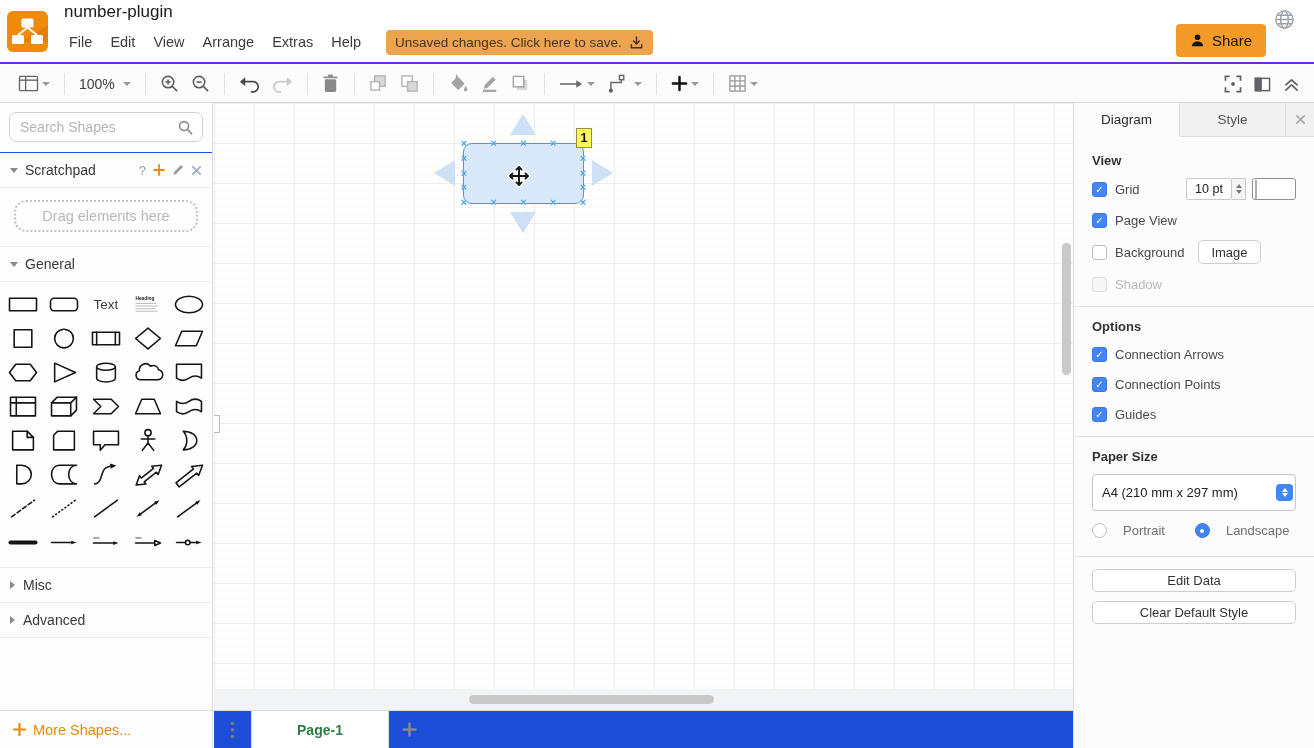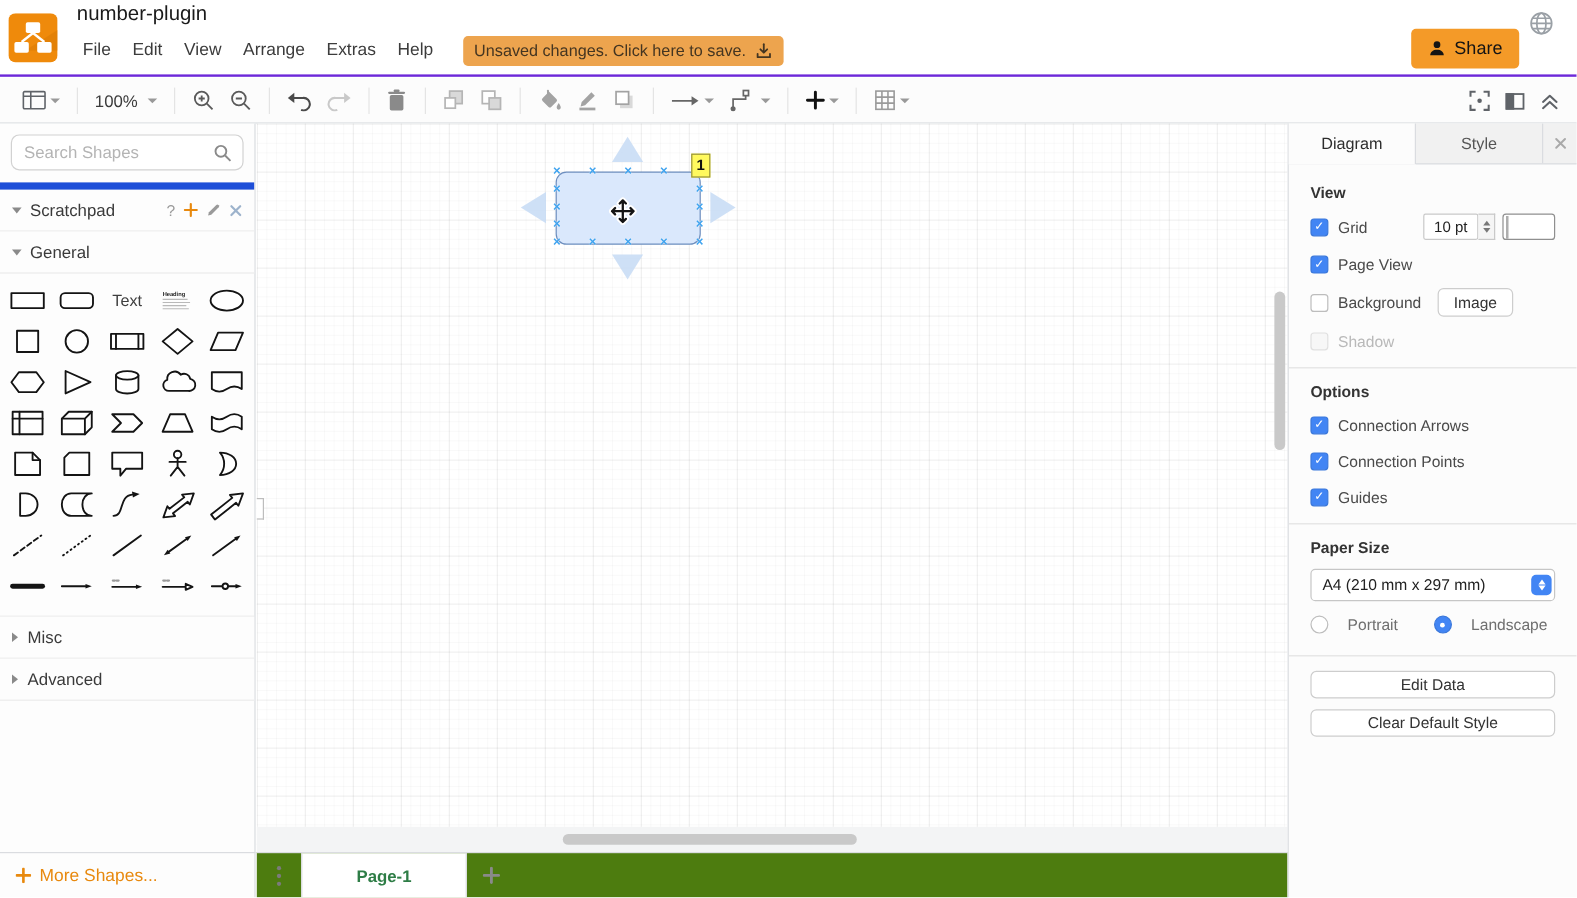--- a/index.html
+++ b/index.html
@@ -20,21 +20,21 @@
   
   #toolbar { position:absolute; left:0; top:65px; width:1314px; height:38px; background:#fcfcfc; border-bottom:1px solid #dadce0; display:flex; align-items:center; padding-left:12px; }
   .tb-btn { height:26px; min-width:24px; display:flex; align-items:center; justify-content:center; gap:3px; padding:0 3px; margin:0 3px; cursor:pointer; border-radius:3px; }
   .tb-sep { width:1px; height:22px; background:#e4e4e4; margin:0 8px; }
   .caret { width:0; height:0; border-left:4px solid transparent; border-right:4px solid transparent; border-top:4px solid #999; }
   .zoom-label { font-size:14px; color:#3c3c3c; margin-right:5px; }
   .tb-right { position:absolute; right:14px; top:0; height:38px; display:flex; align-items:center; gap:12px; }
 
   
   #sidebar { position:absolute; left:0; top:103px; width:213px; height:607px; background:#fdfdfd; border-right:1px solid #dadce0; overflow:hidden; }
-  .search-wrap { padding:9px 9px 10px 9px; border-bottom:6px solid #1d4ed8; position:relative; }
+  .search-wrap { padding:9px 9px 10px 9px; border-bottom:1px solid #1d4ed8; position:relative; }
   .search-input { width:100%; height:30px; border:1px solid #d2d2d2; border-radius:7px; padding:0 30px 0 10px; font-size:14px; color:#333; background:#fff; outline:none; font-family:"Liberation Sans",sans-serif; }
   .search-input::placeholder { color:#b4b4b4; }
   .search-icon { position:absolute; right:19px; top:17px; }
   .section-hd { display:flex; align-items:center; padding:9px 10px; font-size:14px; color:#3a3a3a; border-bottom:1px solid #ececec; cursor:pointer; background:#fdfdfd; }
   .tri-down { width:0; height:0; border-left:4.5px solid transparent; border-right:4.5px solid transparent; border-top:5px solid #8a8a8a; margin-right:7px; }
   .tri-right { width:0; height:0; border-top:4.5px solid transparent; border-bottom:4.5px solid transparent; border-left:5px solid #8a8a8a; margin-right:8px; }
   .scratch-icons { margin-left:auto; display:flex; align-items:center; gap:7px; }
   .scratch-help { color:#9a9a9a; font-size:13px; cursor:pointer; }
   .dropzone-wrap { padding:12px 14px 14px; border-bottom:1px solid #ececec; }
   .dropzone { border:2px dotted #c3c3c3; border-radius:12px; height:32px; display:flex; align-items:center; justify-content:center; font-size:14.5px; color:#b9b9b9; }
@@ -61,21 +61,21 @@
   .dir-up    { left:296px; top:11px;  border-left:13px solid transparent; border-right:13px solid transparent; border-bottom:21px solid #c5daf4; }
   .dir-down  { left:296px; top:109px; border-left:13px solid transparent; border-right:13px solid transparent; border-top:21px solid #c5daf4; }
   .dir-left  { left:220px; top:57px;  border-top:13px solid transparent; border-bottom:13px solid transparent; border-right:21px solid #c5daf4; }
   .dir-right { left:378px; top:57px;  border-top:13px solid transparent; border-bottom:13px solid transparent; border-left:21px solid #c5daf4; }
   .move-cursor { position:absolute; left:293px; top:61px; }
   .vscroll { position:absolute; right:2px; top:140px; width:9px; height:132px; background:#c9c9c9; border-radius:5px; }
   .hscroll { position:absolute; left:255px; bottom:6px; width:245px; height:9px; background:#c9c9c9; border-radius:5px; }
   .panel-resizer { position:absolute; left:0px; top:312px; width:6px; height:18px; background:#fff; border:1px solid #bdbdbd; border-left:none; }
 
   
-  #footer-tabs { position:absolute; left:214px; top:710px; width:859px; height:38px; background:#4d7c0f; border-top:1px solid #dadce0; display:flex; align-items:stretch; }
+  #footer-tabs { position:absolute; left:214px; top:710px; width:859px; height:38px; background:#1d4ed8; border-top:1px solid #dadce0; display:flex; align-items:stretch; }
   .tabbar-menu { width:37px; display:flex; align-items:center; justify-content:center; cursor:pointer; }
   .page-tab { width:138px; background:#fff; border-left:1px solid #dadce0; border-right:1px solid #dadce0; display:flex; align-items:center; justify-content:center; font-size:14px; font-weight:bold; color:#2e7d46; cursor:pointer; }
   .add-page { width:40px; display:flex; align-items:center; justify-content:center; cursor:pointer; }
 
   
   #rightpanel { position:absolute; left:1073px; top:103px; width:241px; height:645px; background:#fcfcfc; border-left:1px solid #dadce0; }
   .panel-tabs { display:flex; height:34px; background:#f1f1f1; border-bottom:1px solid #dadce0; }
   .ptab { flex:1; display:flex; align-items:center; justify-content:center; font-size:13.5px; color:#555; border-right:1px solid #dadce0; cursor:pointer; }
   .ptab.active { background:#fcfcfc; color:#2d2d2d; border-bottom:1px solid #fcfcfc; margin-bottom:-1px; }
   .ptab-close { width:28px; display:flex; align-items:center; justify-content:center; cursor:pointer; }
@@ -90,21 +90,21 @@
   .p-label.dim { color:#b9b9b9; }
   .grid-controls { margin-left:auto; display:flex; align-items:center; }
   .grid-size-input { width:46px; height:22px; border:1px solid #c9c9c9; background:#fff; font-size:12.5px; color:#222; text-align:center; font-family:"Liberation Sans",sans-serif; border-radius:2px; }
   .stepper { width:14px; height:22px; border:1px solid #c9c9c9; border-left:none; background:#f5f5f5; display:flex; flex-direction:column; align-items:center; justify-content:center; gap:2px; cursor:pointer; }
   .st-up { width:0;height:0;border-left:3.5px solid transparent;border-right:3.5px solid transparent;border-bottom:4px solid #777; }
   .st-dn { width:0;height:0;border-left:3.5px solid transparent;border-right:3.5px solid transparent;border-top:4px solid #777; }
   .swatch { width:44px; height:22px; border:1px solid #8f8f8f; border-radius:3px; background:#fff; margin-left:6px; padding:2px; cursor:pointer; }
   .swatch-inner { width:100%; height:100%; background:#d4d4d4; border:1px solid #aeaeae; }
   .mini-btn { height:24px; padding:0 12px; border:1px solid #cdcdcd; border-radius:5px; background:#fff; font-size:13px; color:#333; margin-left:14px; cursor:pointer; font-family:"Liberation Sans",sans-serif; }
   .p-divider { border:none; border-top:1px solid #e2e2e2; margin:12px -18px 12px; }
-  .paper-select { width:100%; height:27px; border:1px solid #c6c6c6; border-radius:4px; background:#fff; display:flex; align-items:center; padding:0 2px 0 9px; margin-bottom:12px; cursor:pointer; }
+  .paper-select { width:100%; height:37px; border:1px solid #c6c6c6; border-radius:4px; background:#fff; display:flex; align-items:center; padding:0 2px 0 9px; margin-bottom:12px; cursor:pointer; }
   .paper-select-text { font-size:13px; color:#222; flex:1; }
   .mac-stepper { width:17px; height:17px; background:#4285f4; border-radius:4px; display:flex; flex-direction:column; align-items:center; justify-content:center; gap:1px; }
   .ms-up { width:0;height:0;border-left:3.5px solid transparent;border-right:3.5px solid transparent;border-bottom:4.5px solid #fff; }
   .ms-dn { width:0;height:0;border-left:3.5px solid transparent;border-right:3.5px solid transparent;border-top:4.5px solid #fff; }
   .radio-row { display:flex; align-items:center; gap:16px; margin-bottom:18px; }
   .radio { width:15px; height:15px; border-radius:50%; flex:none; cursor:pointer; }
   .radio.off { border:1px solid #bdbdbd; background:#fff; }
   .radio.on { background:#4285f4; border:1px solid #3b78db; position:relative; }
   .radio.on::after { content:""; position:absolute; left:4.5px; top:4.5px; width:4px; height:4px; border-radius:50%; background:#fff; }
   .radio-label { font-size:13px; color:#6f6f6f; margin-right:14px; }
@@ -330,20 +330,25 @@
               <path d="M1.5 11.5 2.3 8.6 9 1.9a1.3 1.3 0 0 1 1.8 0l.3.3a1.3 1.3 0 0 1 0 1.8L4.4 10.7z"></path>
             </svg>
         </span>
         <span>
           <svg width="11" height="11" viewBox="0 0 12 12" stroke="#9db3cc" stroke-width="2" stroke-linecap="round">
               <path d="M2 2l8 8M10 2l-8 8"></path>
             </svg>
         </span>
       </span>
     </div>
+    <div class="dropzone-wrap">
+      <div class="dropzone">
+        <span>Drag elements here</span>
+      </div>
+    </div>
     <div class="section-hd">
       <span class="tri-down"></span>
       <span>General</span>
     </div>
     <div id="shape-grid">
         <div class="shape-cell">
           <svg class="shape-svg" viewBox="0 0 32 26">
             <g stroke="#141414" stroke-width="1.5" fill="#fff" stroke-linejoin="round" stroke-linecap="round">
               <rect x="3" y="7" width="26" height="12"></rect>
             </g>

